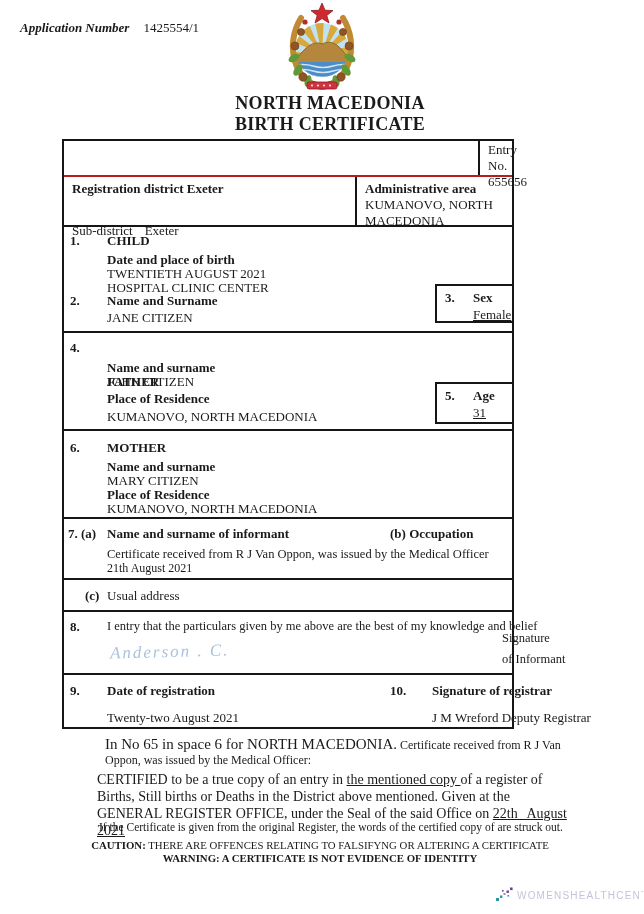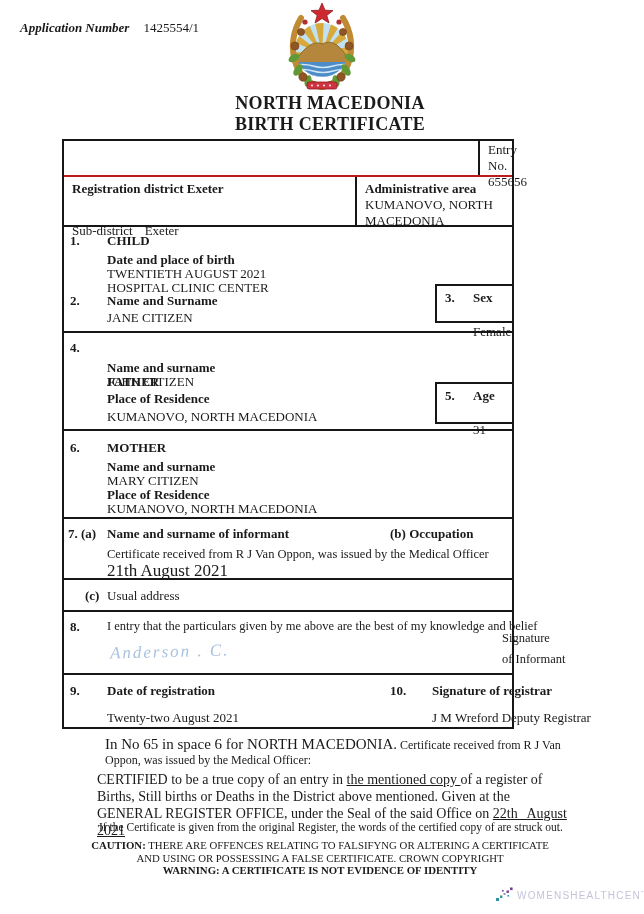--- a/index.html
+++ b/index.html
@@ -32,21 +32,21 @@
                  border-left:2px solid #161616; padding:4px 0 0 8px; line-height:16px; }
   .cellB-left { position:absolute; left:0; top:0; bottom:0; width:291px; padding:4px 0 0 8px; }
   .subdg { display:inline-block; margin-left:12px; }
   .num { position:absolute; left:6px; font-weight:bold; }
   .ibox { position:absolute; left:371px; right:-2px; border:2px solid #161616;
           box-sizing:border-box; background:#fff; }
   .box-sex { top:57px; height:39px; }
   .box-age { top:49px; height:42px; }
   .ibox .inum { position:absolute; left:8px; top:4px; font-weight:bold; }
   .ibox .ilab { position:absolute; left:36px; top:4px; font-weight:bold; }
-  .ibox .ival { position:absolute; left:36px; top:38px; }
+  .ibox .ival { position:absolute; left:36px; top:21px;text-decoration:underline; }
   .sig { font-style:italic; font-size:17px; letter-spacing:2px; transform:rotate(-1.5deg); }
   
   .note { left:105px; top:737px; width:465px; font-size:12px; line-height:15px; white-space:normal; }
   .note .np1 { font-size:15px; }
   .certified { left:97px; top:771px; width:472px; font-size:14px; line-height:17px; white-space:normal; }
   .certified u { text-decoration:underline; }
   .u2 { word-spacing:6px; }
   .smallnote { left:99px; top:821px; font-size:11.5px; }
   .caution { left:60px; top:839px; width:520px; text-align:center; font-size:10.8px;
              line-height:12.6px; white-space:normal; }
@@ -198,21 +198,21 @@
       <span class="abs" style="left:43px; top:42px;">MARY CITIZEN</span>
       <span class="abs b" style="left:43px; top:56px;">Place of Residence</span>
       <span class="abs" style="left:43px; top:70px;">KUMANOVO, NORTH MACEDONIA</span>
     </div>
 
     <div class="row sec sec7ab">
       <span class="num abs" style="left:4px; top:7px;">7. (a)</span>
       <span class="abs b" style="left:43px; top:7px;">Name and surname of informant</span>
       <span class="abs b" style="left:326px; top:7px;">(b) Occupation</span>
       <span class="abs" style="left:43px; top:28px; font-size:12.5px;">Certificate received from R J Van Oppon, was issued by the Medical Officer</span>
-      <span class="abs" style="left:43px; top:42px; font-size:17px;">21th August 2021</span>
+      <span class="abs" style="left:43px; top:42px; font-size:12px;">21th August 2021</span>
     </div>
 
     <div class="row sec sec7c">
       <span class="num abs" style="left:21px; top:8px;">(c)</span>
       <span class="abs" style="left:43px; top:8px;">Usual address</span>
     </div>
 
     <div class="row sec sec8">
       <span class="num abs" style="top:7px;">8.</span>
       <span class="abs" style="left:43px; top:7px; font-size:12.5px;">I entry that the particulars given by me above are the best of my knowledge and belief</span>
@@ -236,21 +236,20 @@
   </div>
 
   <div class="abs certified">
     <span>CERTIFIED to be a true copy of an entry in </span><u>the mentioned copy </u><span>of a register of Births, Still births or Deaths in the District above mentioned. Given at the GENERAL REGISTER OFFICE, under the Seal of the said Office on  </span><u class="u2">22th  August  2021</u>
   </div>
 
   <div class="abs smallnote">If the Certificate is given from the original Register, the words of the certified copy of are struck out.</div>
 
   <div class="abs caution">
     <div><span class="b">CAUTION:</span><span> THERE ARE OFFENCES RELATING TO FALSIFYNG OR ALTERING A CERTIFICATE</span></div>
-    <div>AND USING OR POSSESSING A FALSE CERTIFICATE. CROWN COPYRIGHT</div>
     <div class="b">WARNING: A CERTIFICATE IS NOT EVIDENCE OF IDENTITY</div>
   </div>
 
   <div class="abs logo">
     <svg width="18" height="18" viewBox="0 0 18 18">
       <g>
         <rect x="1" y="12" width="3" height="3" fill="#2d93a5"></rect>
         <rect x="5" y="9.5" width="2.4" height="2.4" fill="#2d93a5"></rect>
         <rect x="8.5" y="7" width="2" height="2" fill="#9a8fb8"></rect>
         <rect x="11.5" y="4.5" width="2.4" height="2.4" fill="#713d90"></rect>

